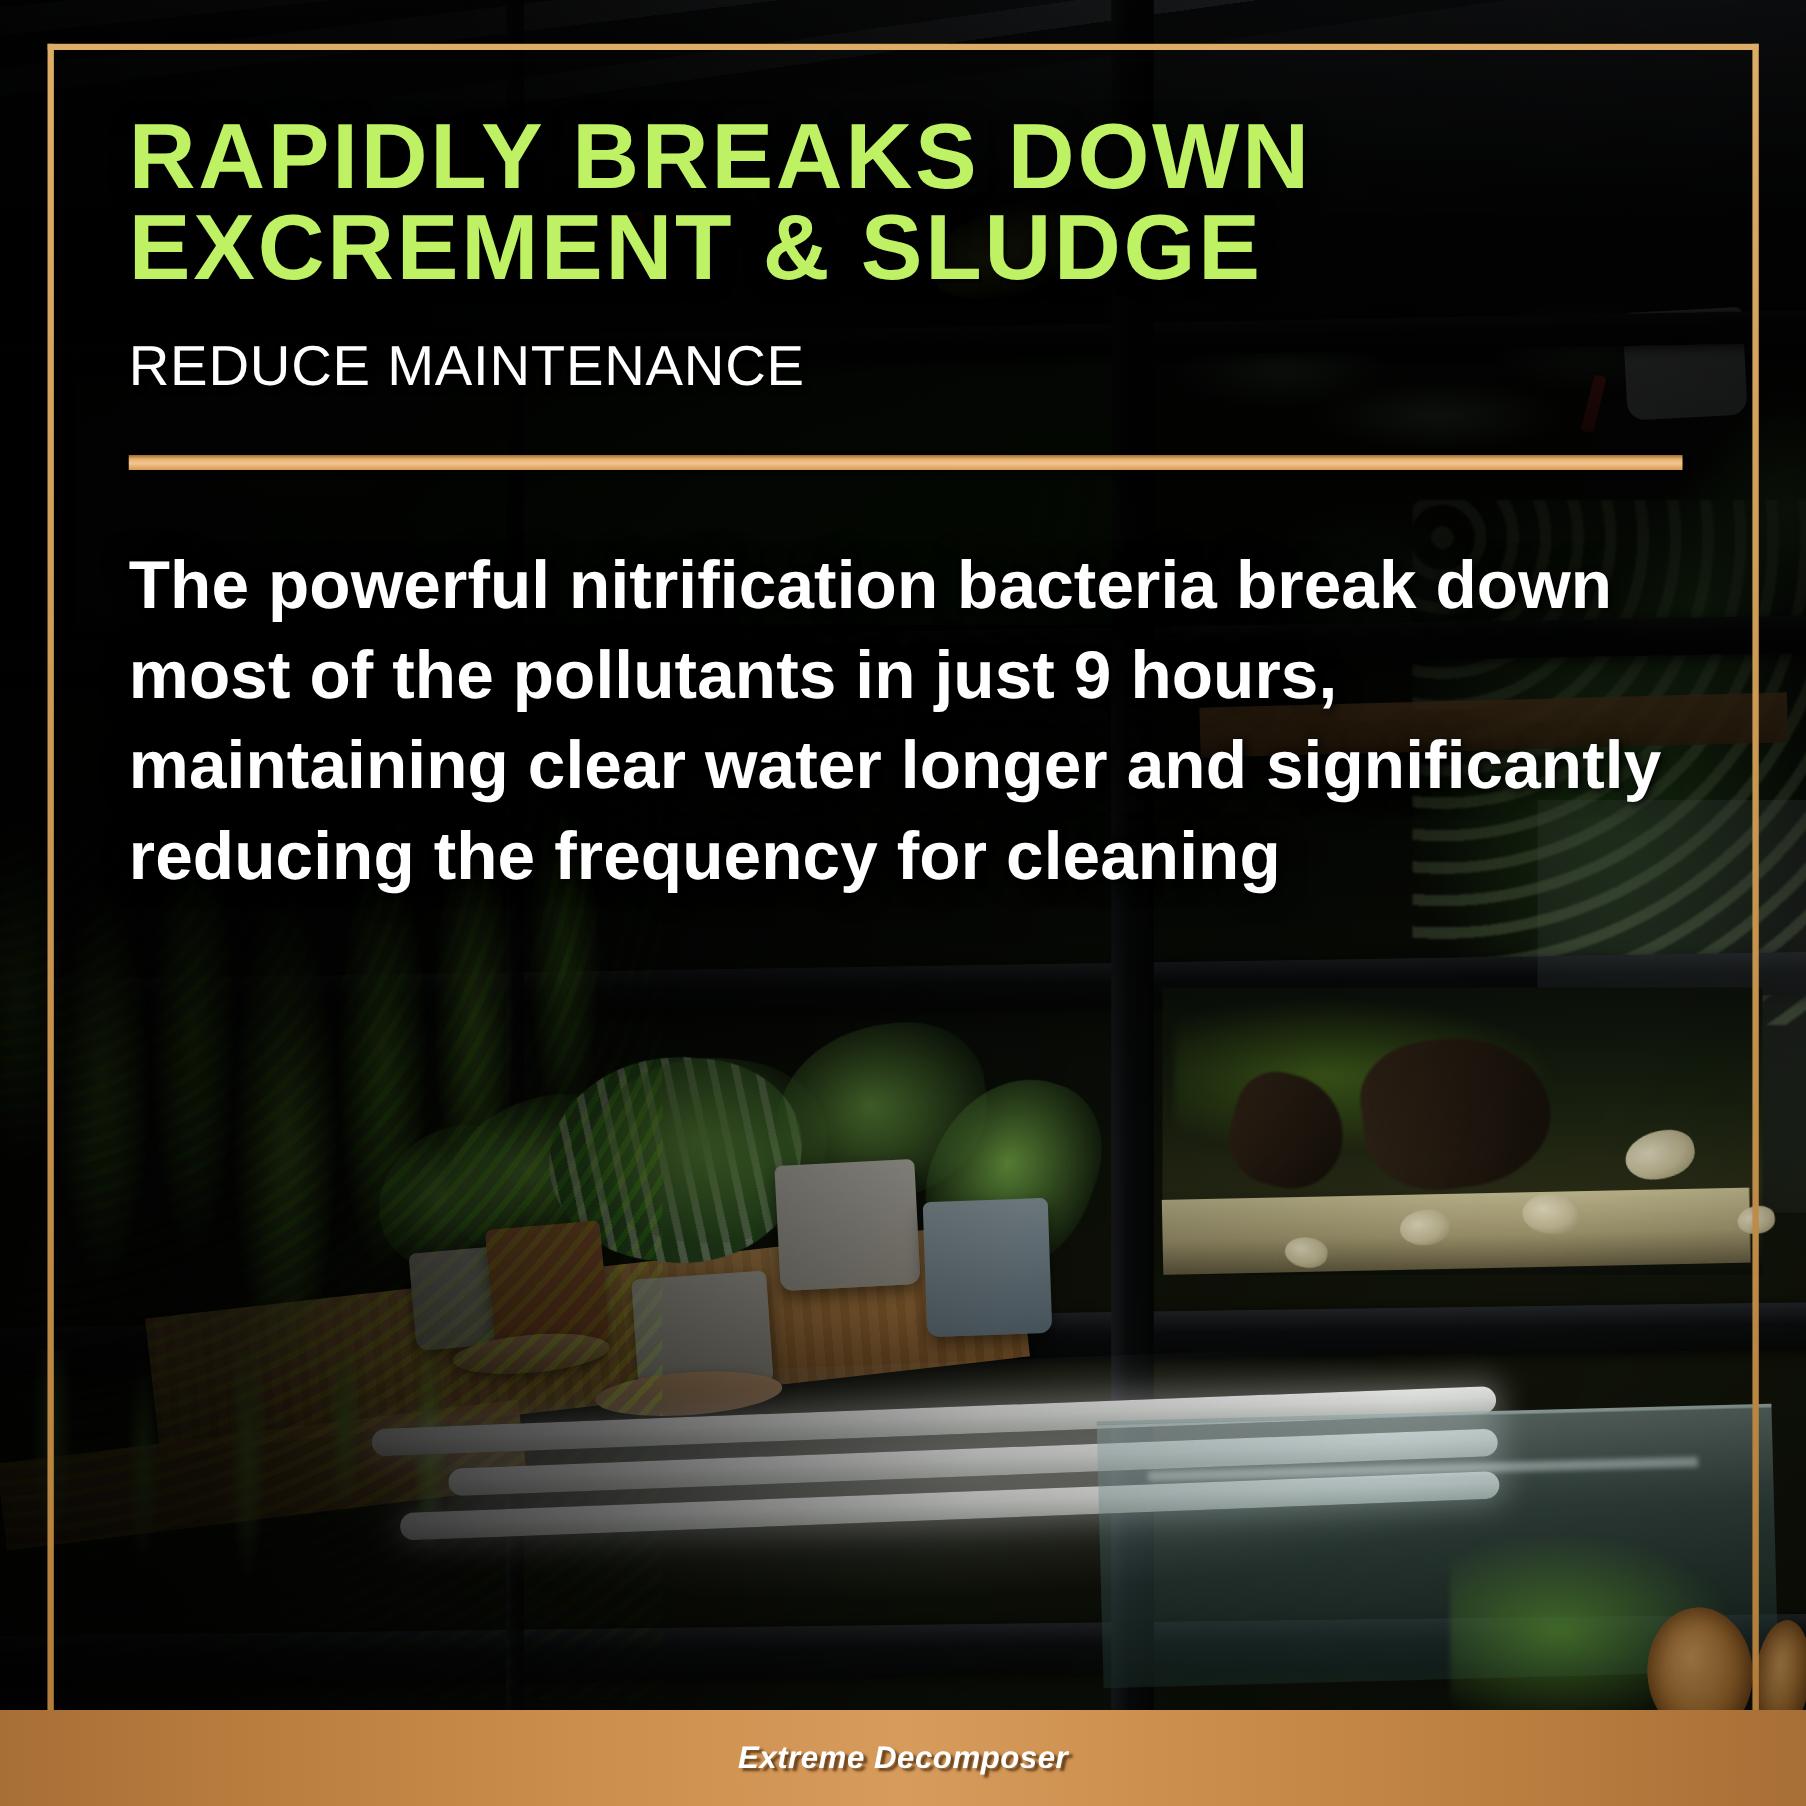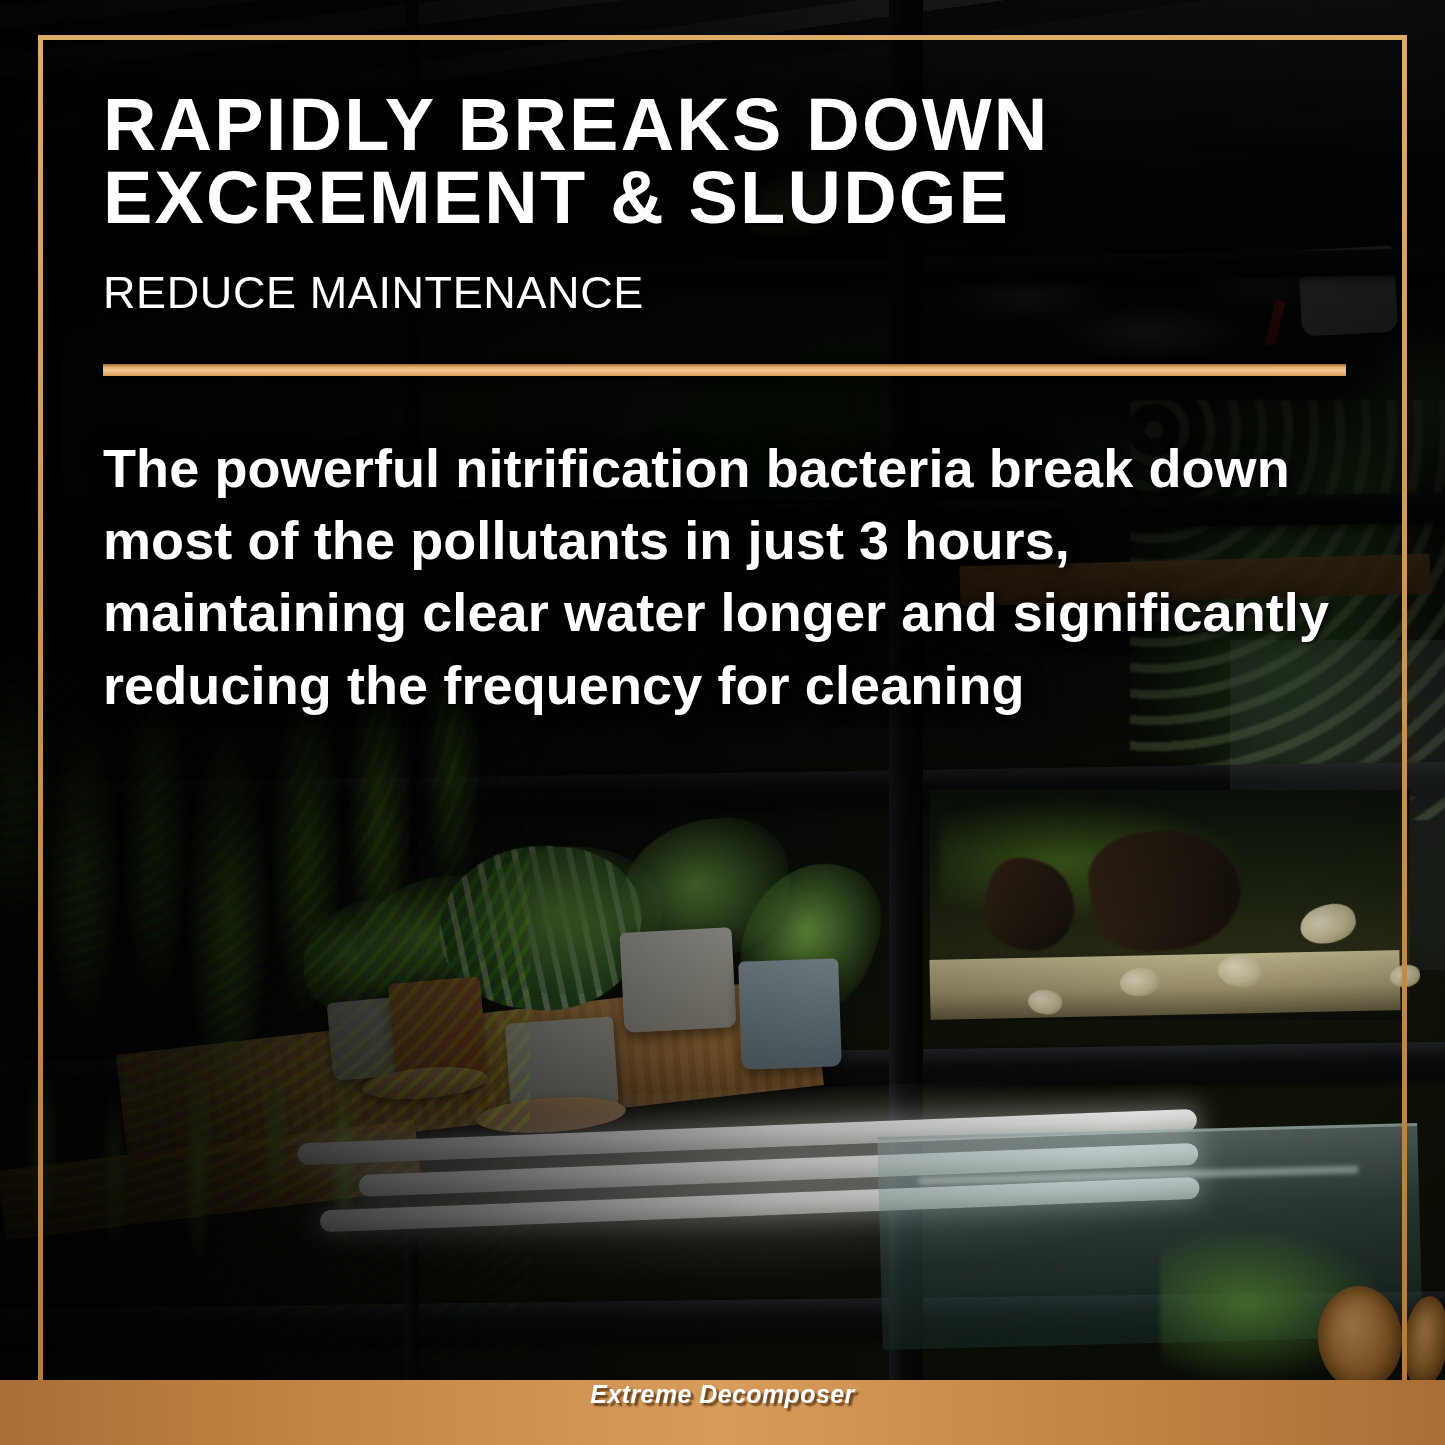--- a/index.html
+++ b/index.html
@@ -410,21 +410,21 @@
   
   .content {
     position: absolute;
     left: 103px;
     top: 88px;
     width: 1245px;
   }
 
   .headline {
     margin: 0;
-    color: #ffffff;
+    color: #bef264;
     font-size: 74px;
     line-height: 0.99;
     font-weight: 700;
     letter-spacing: 2.2px;
     text-transform: uppercase;
     text-shadow: 3px 3px 0 rgba(0,0,0,.55), 0 0 18px rgba(0,0,0,.6);
     white-space: pre-line;
   }
 
   .subhead {
@@ -455,31 +455,31 @@
     letter-spacing: 0.1px;
     text-shadow: 2px 2px 6px rgba(0,0,0,.85), 0 0 22px rgba(0,0,0,.6);
     max-width: 1230px;
   }
 
   
   .footer {
     position: absolute;
     left: 0; right: 0;
     bottom: 0;
-    height: 65px;
+    height: 77px;
     background: linear-gradient(90deg,
       #a76e36 0%,
       #b97d3e 14%,
       #cb8e4c 32%,
       #d79b5c 50%,
       #c98c4a 68%,
       #b87c3e 86%,
       #a76e36 100%);
     display: flex;
-    align-items: flex-start;
+    align-items: center;
     justify-content: center;
   }
   .footer-label {
     color: #ffffff;
     font-size: 25px;
     font-weight: 700;
     font-style: italic;
     letter-spacing: 0.4px;
     text-shadow: 3px 3px 2px rgba(70,38,10,.75);
   }
@@ -573,20 +573,20 @@
   </div>
 
   <div class="content">
     <h1 class="headline">RAPIDLY BREAKS DOWN
 EXCREMENT &amp; SLUDGE</h1>
 
     <h2 class="subhead">REDUCE MAINTENANCE</h2>
 
     <div class="rule"></div>
 
-    <p class="body-copy">The powerful nitrification bacteria break down most of the pollutants in just 3 hours, maintaining clear water longer and significantly reducing the frequency for cleaning</p>
+    <p class="body-copy">The powerful nitrification bacteria break down most of the pollutants in just 9 hours, maintaining clear water longer and significantly reducing the frequency for cleaning</p>
   </div>
 
   <div class="footer">
     <span class="footer-label">Extreme Decomposer</span>
   </div>
 
 </div>
 
 </body></html>

